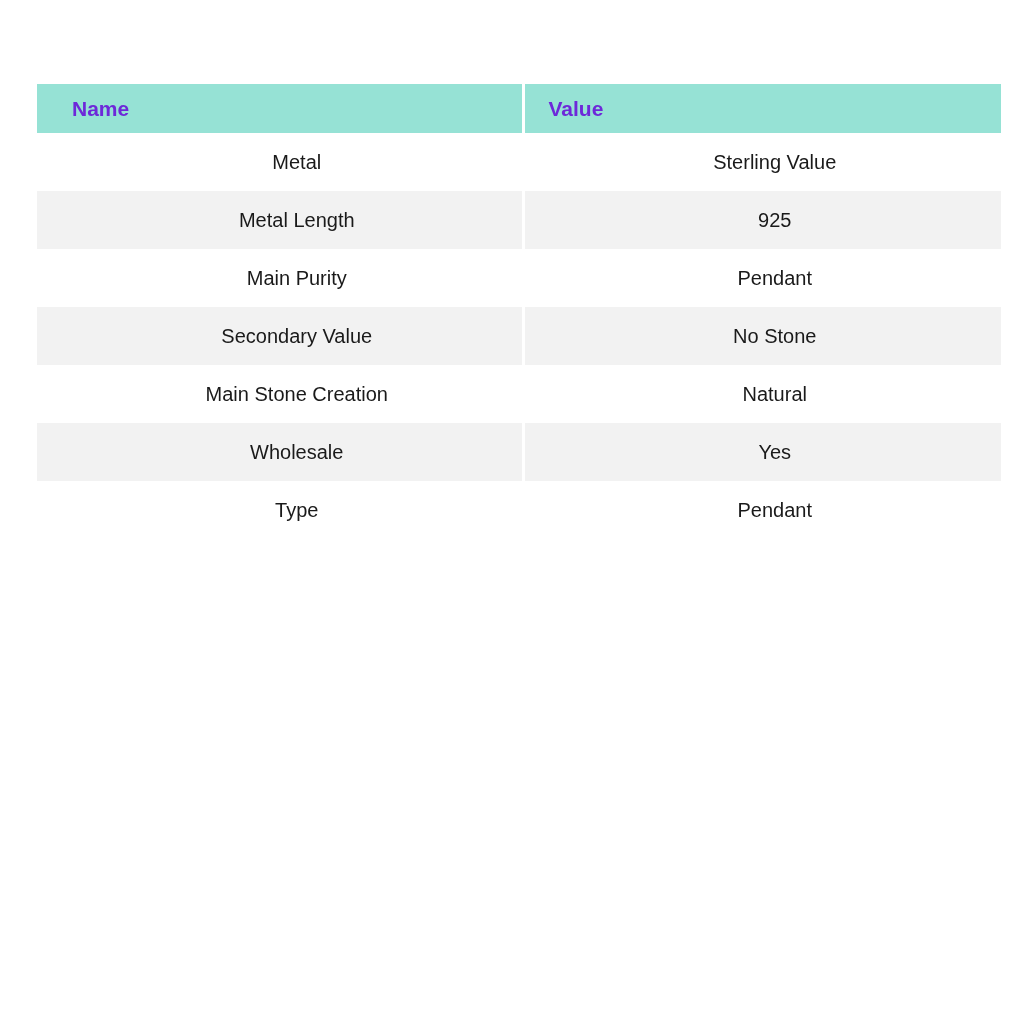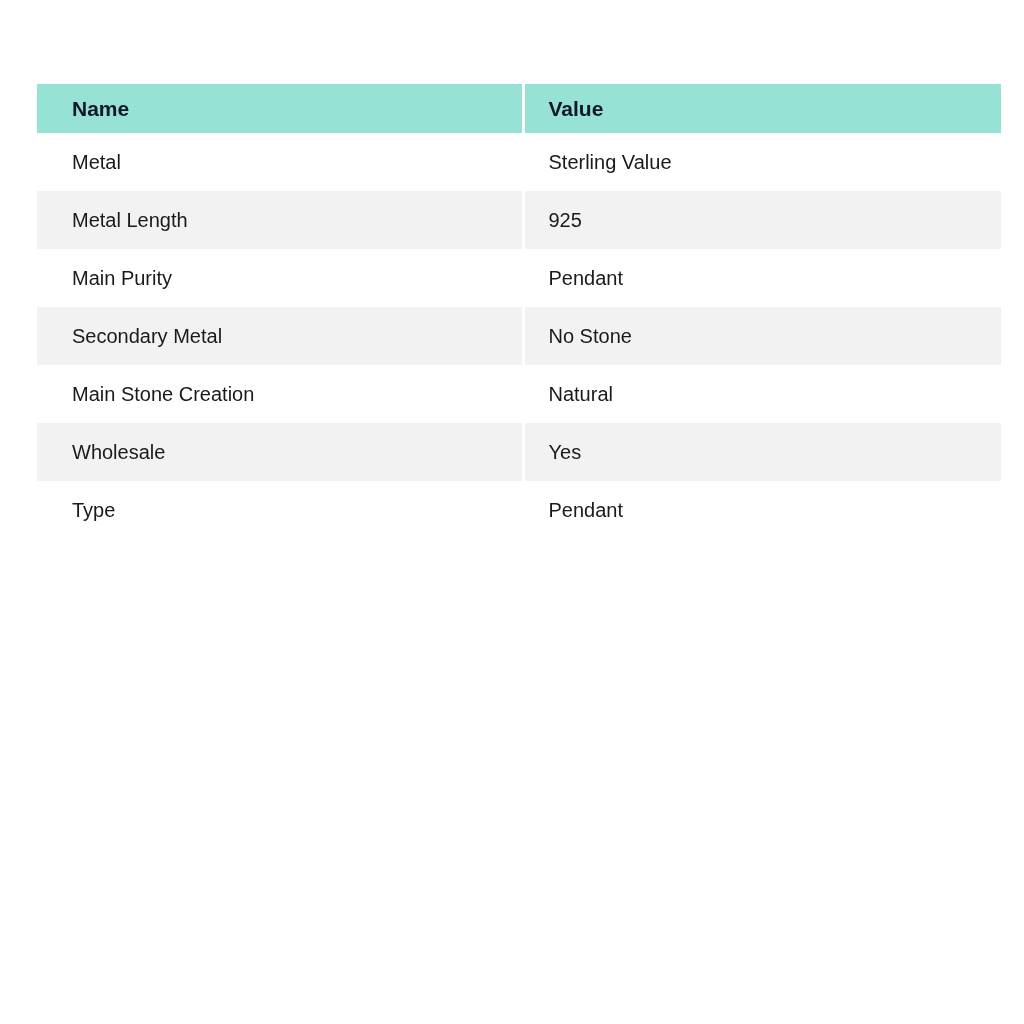--- a/index.html
+++ b/index.html
@@ -32,26 +32,27 @@
     text-align: left;
     vertical-align: middle;
     overflow: hidden;
     white-space: nowrap;
   }
   th {
     background: var(--header-bg);
     height: 49px;
     font-size: 21px;
     font-weight: bold;
-    color: #0f172a;
+    color: #6d28d9;
   }
   td {
     height: 58px;
     font-size: 20px;
     font-weight: normal;
+    text-align: center;
   }
   col.name-col  { width: 486px; }
   col.value-col { width: 478px; }
   th:first-child, td:first-child {
     padding-left: 35px;
     border-right: 3px solid var(--divider-color);
   }
   th:last-child, td:last-child {
     padding-left: 24px;
   }
@@ -80,21 +81,21 @@
         </tr>
         <tr>
           <td>Metal Length</td>
           <td>925</td>
         </tr>
         <tr>
           <td>Main Purity</td>
           <td>Pendant</td>
         </tr>
         <tr>
-          <td>Secondary Metal</td>
+          <td>Secondary Value</td>
           <td>No Stone</td>
         </tr>
         <tr>
           <td>Main Stone Creation</td>
           <td>Natural</td>
         </tr>
         <tr>
           <td>Wholesale</td>
           <td>Yes</td>
         </tr>

